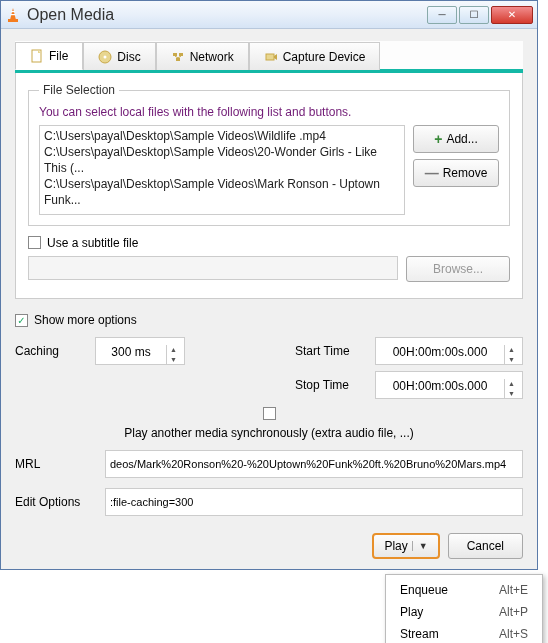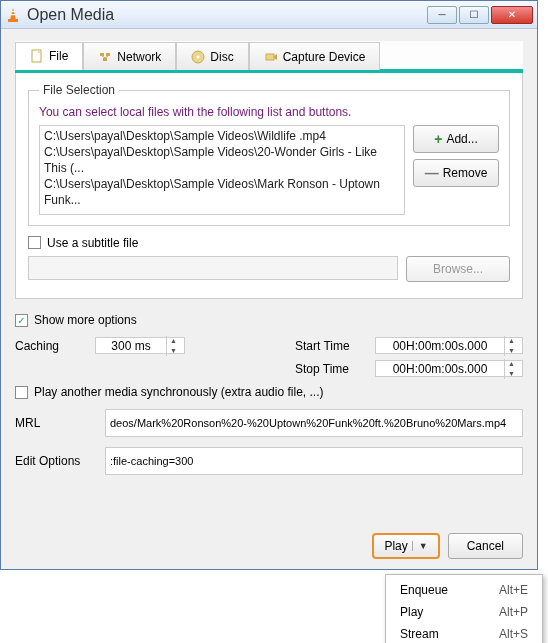--- a/index.html
+++ b/index.html
@@ -27,29 +27,29 @@
 .filebtns { width: 86px; display: flex; flex-direction: column; gap: 6px; }
 .btn { border: 1px solid #a8a8a8; background: linear-gradient(to bottom,#fdfdfd,#e8e8e8); border-radius: 3px; padding: 5px 6px; font-size: 12px; display: flex; align-items: center; justify-content: center; gap: 4px; cursor: pointer; }
 .subRow { display: flex; align-items: flex-start; margin-top: 10px; gap: 6px; }
 .subInputRow { display: flex; gap: 8px; margin-top: 6px; }
 .subInput { flex:1; border:1px solid #ccc; background:#f5f5f5; height:24px; }
 .browseBtn { width: 104px; color:#999; background: linear-gradient(to bottom,#fdfdfd,#eee); }
 .showmore { margin-top: 14px; display:flex; align-items:center; gap:6px; }
 .optGrid { margin-top: 10px; }
 .optRow { display:flex; align-items:center; margin-bottom:6px; }
 .optLabel { width: 80px; font-size:12px; }
-.spinbox { border:1px solid #ccc; background:#fff; height:17px; display:flex; align-items:center; padding:0 4px; position: relative; }
+.spinbox { border:1px solid #ccc; background:#fff; height:28px; display:flex; align-items:flex-start; padding:7px 4px; position: relative; }
 .spinbox .val { flex:1; text-align:center; font-size:12px; }
 .spinbox .spinbtns { width:14px; height:20px; display:flex; flex-direction:column; border-left:1px solid #ccc; margin-left:4px; }
 .spinbox .spinbtns div { flex:1; font-size:7px; text-align:center; line-height:10px; color:#555; cursor:pointer; }
 .cachingBox { width:90px; }
 .timeBox { width: 148px; }
 .rightCol { margin-left: auto; display:flex; align-items:center; gap: 10px; }
 .rightCol .tlabel { width:70px; }
-.playRow { margin-top:8px; display:flex; align-items:center; gap:6px; }
+.playRow { margin-top:8px; display:flex; align-items:center; gap:6px;flex-direction:column; }
 .mrlRow { display:flex; align-items:center; margin-top:10px; gap: 10px; }
 .mrlLabel { width: 80px; }
 .mrlInput { flex:1; border:1px solid #ccc; background:#fff; height:28px; padding:0 4px; font-size:11px; display:flex; align-items:center; }
 .footer { position:absolute; bottom: 10px; right: 14px; display:flex; gap: 8px; }
 .playBtn { border:2px solid #e8902a; border-radius:4px; padding:4px 10px; background:linear-gradient(to bottom,#fdfdfd,#e8e8e8); display:flex; align-items:center; gap:4px; cursor:pointer; font-size:12px; }
 .playBtn .drop { border-left:1px solid #aaa; padding-left:6px; font-size:9px; color:#333; }
 .cancelBtn { padding:5px 18px; }
 .dropdown { position:absolute; left: 385px; top: 574px; background:#fff; border:1px solid #bbb; box-shadow: 2px 2px 5px rgba(0,0,0,0.25); padding:4px 0; width:158px; }
 .ddItem { display:flex; padding:4px 14px; font-size:12px; cursor:pointer; }
 .ddItem .ddL { flex:1; }
@@ -87,37 +87,37 @@
             <svg width="14" height="14" viewBox="0 0 14 14">
               <rect x="2" y="1" width="9" height="12" fill="#fff" stroke="#c9a94a"></rect>
               <polygon points="8,1 11,4 8,4" fill="#e8d690"></polygon>
             </svg>
           </span>
         <span>File</span>
       </div>
       <div class="tab">
         <span class="tabicon">
             <svg width="14" height="14" viewBox="0 0 14 14">
+              <circle cx="7" cy="7" r="6" fill="#e8d690" stroke="#c9a94a"></circle>
+              <circle cx="7" cy="7" r="1.5" fill="#fff"></circle>
+            </svg>
+          </span>
+        <span>Disc</span>
+      </div>
+      <div class="tab">
+        <span class="tabicon">
+            <svg width="14" height="14" viewBox="0 0 14 14">
               <rect x="2" y="3" width="4" height="3" fill="#c9a94a"></rect>
               <rect x="8" y="3" width="4" height="3" fill="#c9a94a"></rect>
               <rect x="5" y="8" width="4" height="3" fill="#c9a94a"></rect>
               <line x1="4" y1="6" x2="7" y2="8" stroke="#c9a94a"></line>
               <line x1="10" y1="6" x2="7" y2="8" stroke="#c9a94a"></line>
             </svg>
           </span>
         <span>Network</span>
-      </div>
-      <div class="tab">
-        <span class="tabicon">
-            <svg width="14" height="14" viewBox="0 0 14 14">
-              <circle cx="7" cy="7" r="6" fill="#e8d690" stroke="#c9a94a"></circle>
-              <circle cx="7" cy="7" r="1.5" fill="#fff"></circle>
-            </svg>
-          </span>
-        <span>Disc</span>
       </div>
       <div class="tab">
         <span class="tabicon">
             <svg width="14" height="14" viewBox="0 0 14 14">
               <rect x="2" y="4" width="8" height="6" fill="#e8d690" stroke="#c9a94a"></rect>
               <polygon points="10,6 13,4 13,10 10,8" fill="#c9a94a"></polygon>
             </svg>
           </span>
         <span>Capture Device</span>
       </div>

